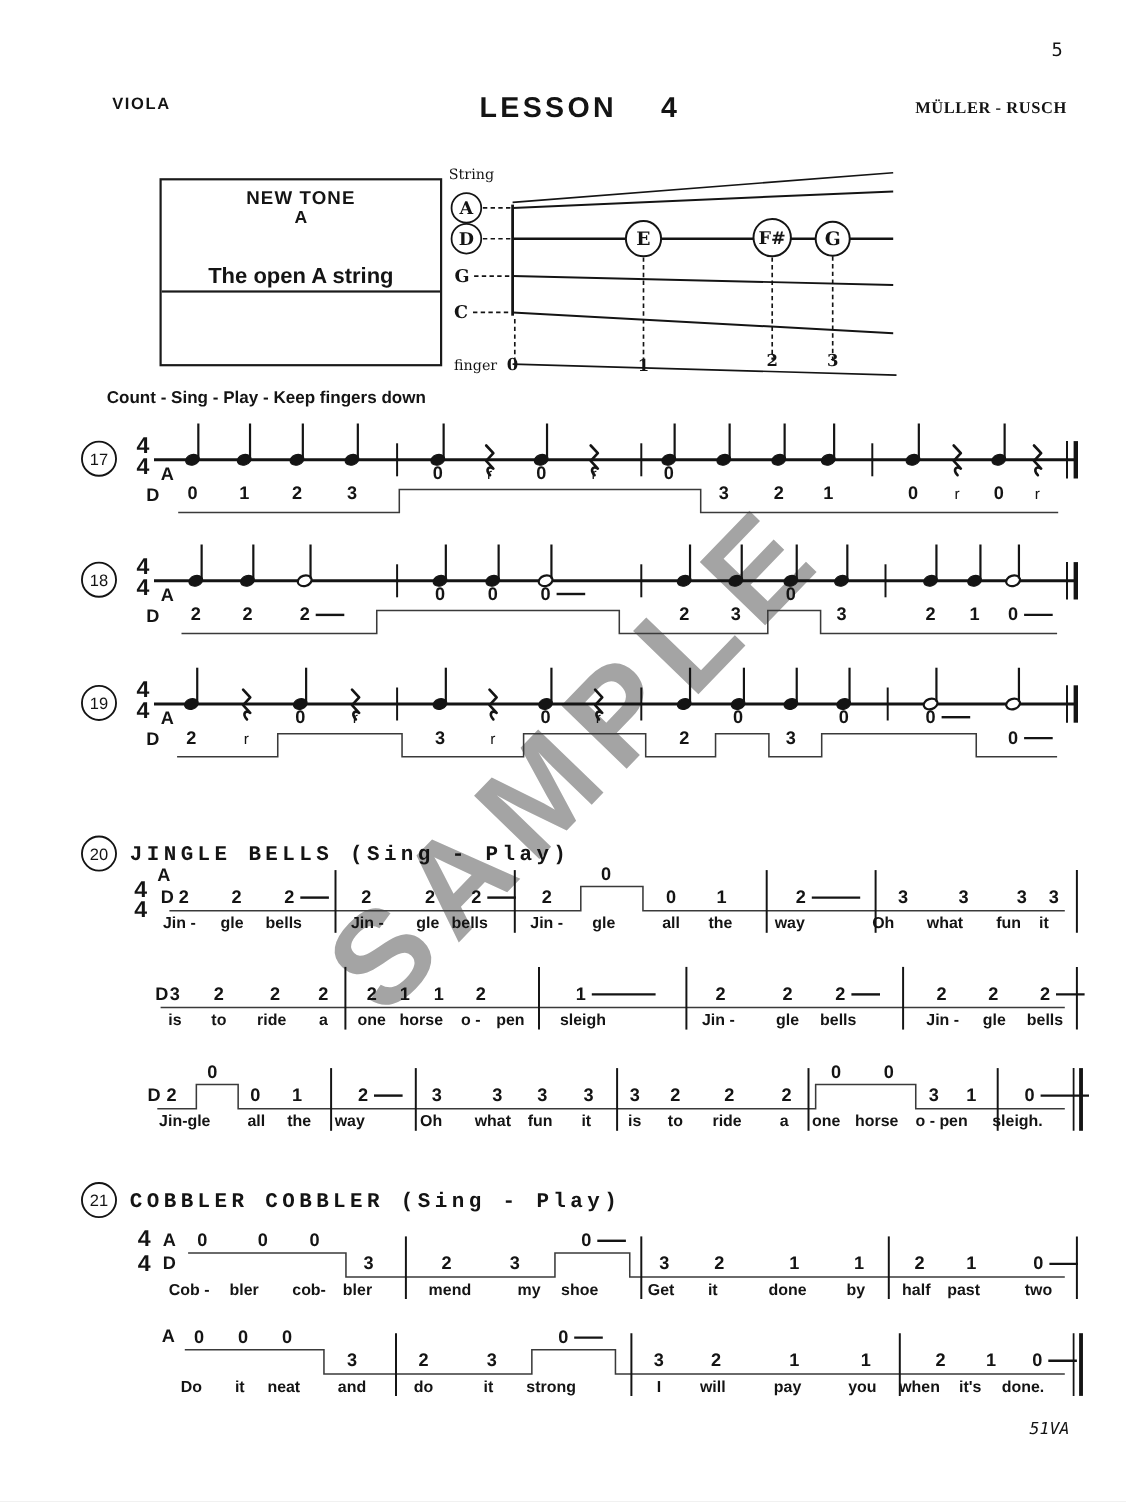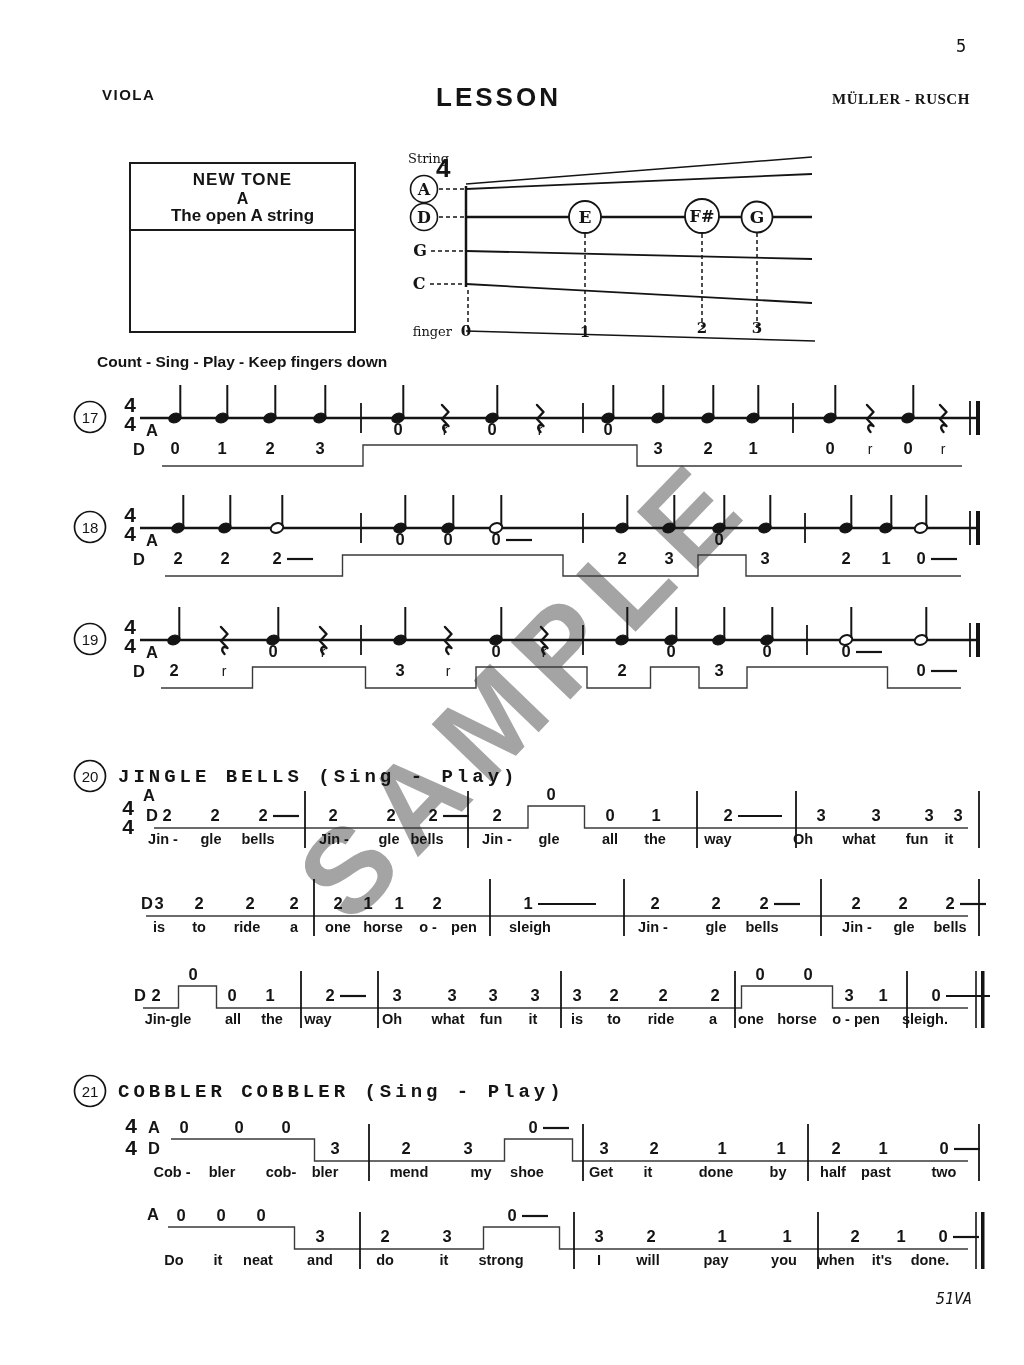--- a/index.html
+++ b/index.html
@@ -6,27 +6,27 @@
   .page{position:relative;width:1024px;height:1365px;background:#ffffff;
         font-family:"Liberation Sans",sans-serif;color:#141414;overflow:hidden;margin:0 auto;}
   .abs{position:absolute;}
   .watermark{position:absolute;left:523px;top:688px;z-index:0;
              transform:translate(-50%,-50%) rotate(-46deg);
              font-family:"Liberation Sans",sans-serif;font-weight:bold;
              font-size:120px;letter-spacing:14px;color:#a4a4a4;white-space:nowrap;}
   .content{position:relative;z-index:1;}
   .pagenum{left:956px;top:36px;font-family:"DejaVu Sans Mono",monospace;font-size:17px;}
   .instrument{left:63px;top:86px;font-weight:bold;font-size:15px;letter-spacing:1.5px;margin-left:39px;}
-  .lessonhead{left:436px;top:82px;font-weight:bold;font-size:26px;letter-spacing:3px;display:flex;gap:40px;flex-direction:column;}
+  .lessonhead{left:436px;top:82px;font-weight:bold;font-size:26px;letter-spacing:3px;display:flex;gap:40px;}
   .authors{left:832px;top:91px;font-weight:bold;font-size:15px;letter-spacing:0.5px;font-family:Liberation Serif, serif;}
-  .newtone{left:129px;top:162px;width:227px;height:171px;border:2.5px solid #1a1a1a;box-sizing:border-box;}
+  .newtone{left:145px;top:162px;width:257px;height:171px;border:2.5px solid #1a1a1a;box-sizing:border-box;}
   .nt-head{text-align:center;padding-top:6px;padding-bottom:4px;border-bottom:2px solid #1a1a1a;}
   .nt-title{font-weight:bold;font-size:17px;letter-spacing:1px;}
   .nt-tone{font-weight:bold;font-size:16px;line-height:17px;}
-  .nt-sub{font-weight:bold;font-size:17px;line-height:18px;}
+  .nt-sub{font-weight:bold;font-size:20px;line-height:18px;margin-top:35px;}
   .nt-legend{padding:8px 0 0 21px;}
   .nt-legend div{font-weight:bold;font-size:14.5px;line-height:22px;white-space:pre;}
   .instruction{left:97px;top:353px;font-weight:bold;font-size:15.5px;text-align:right;}
   .footer{left:936px;top:1290px;font-family:"DejaVu Sans Mono",monospace;font-size:15px;font-style:italic;}
   svg.layer{position:absolute;left:0;top:0;z-index:1;}
   svg text{fill:#141414;}
   .ser{font-family:"DejaVu Serif",serif;}
   .num{font-family:"Liberation Sans",sans-serif;font-weight:bold;font-size:16.5px;}
   .rlbl{font-family:"Liberation Sans",sans-serif;font-size:14px;}
   .lyr{font-family:"Liberation Sans",sans-serif;font-weight:bold;font-size:14.5px;}

